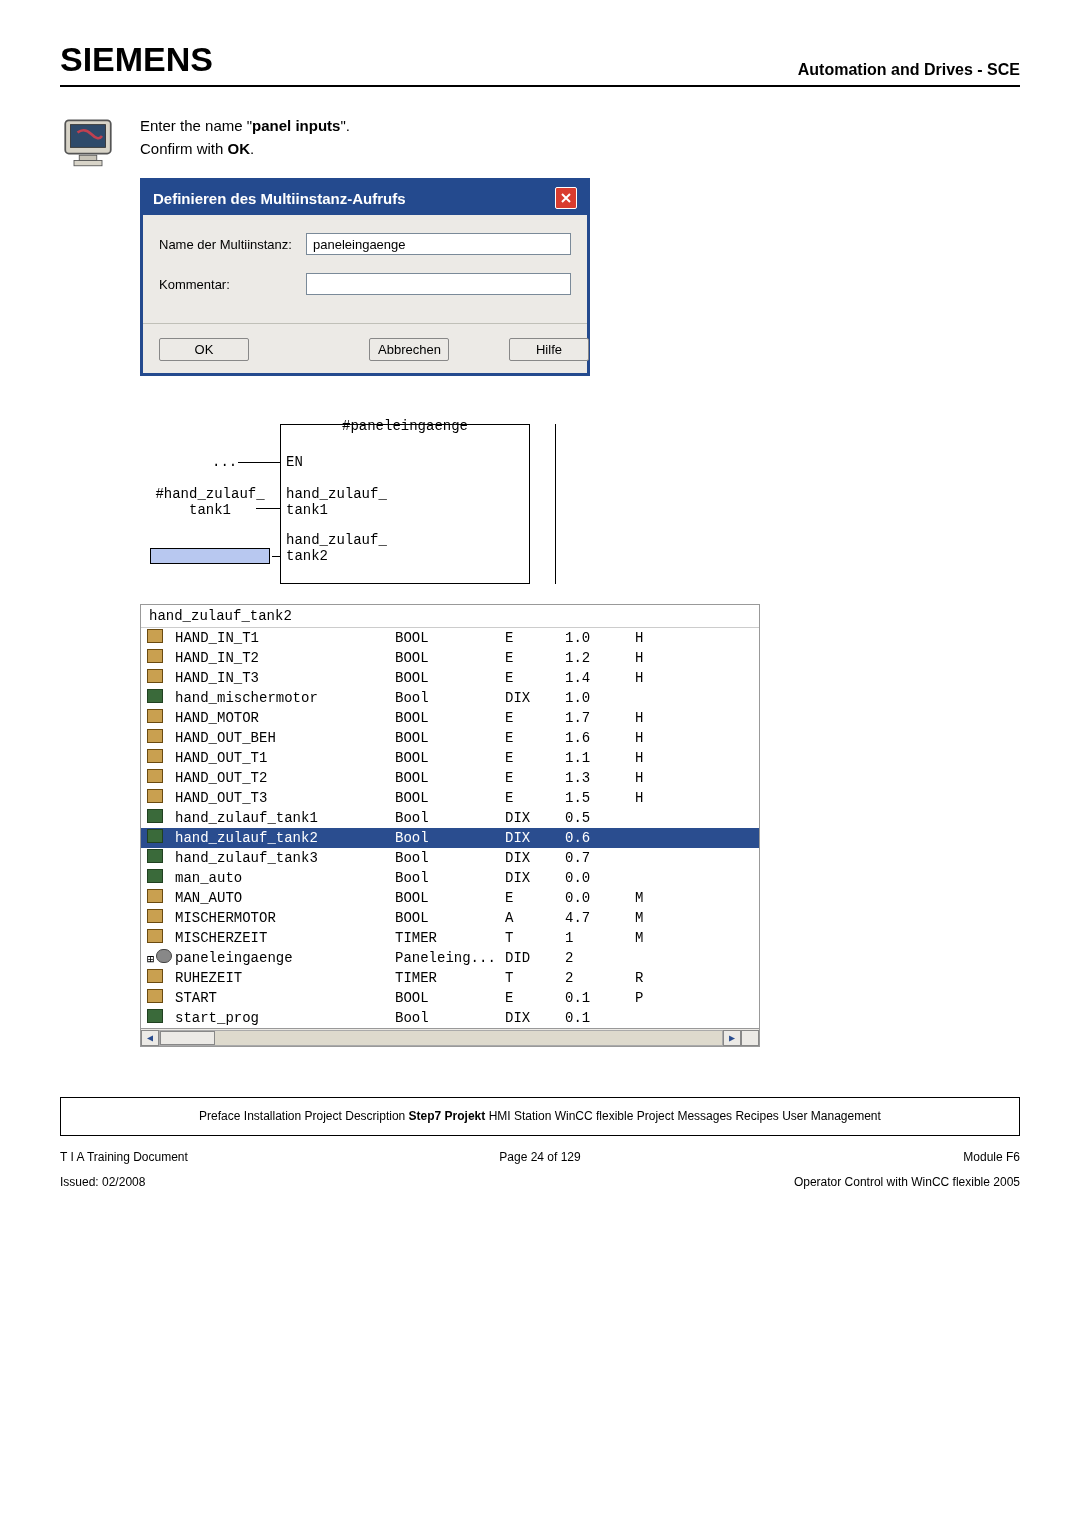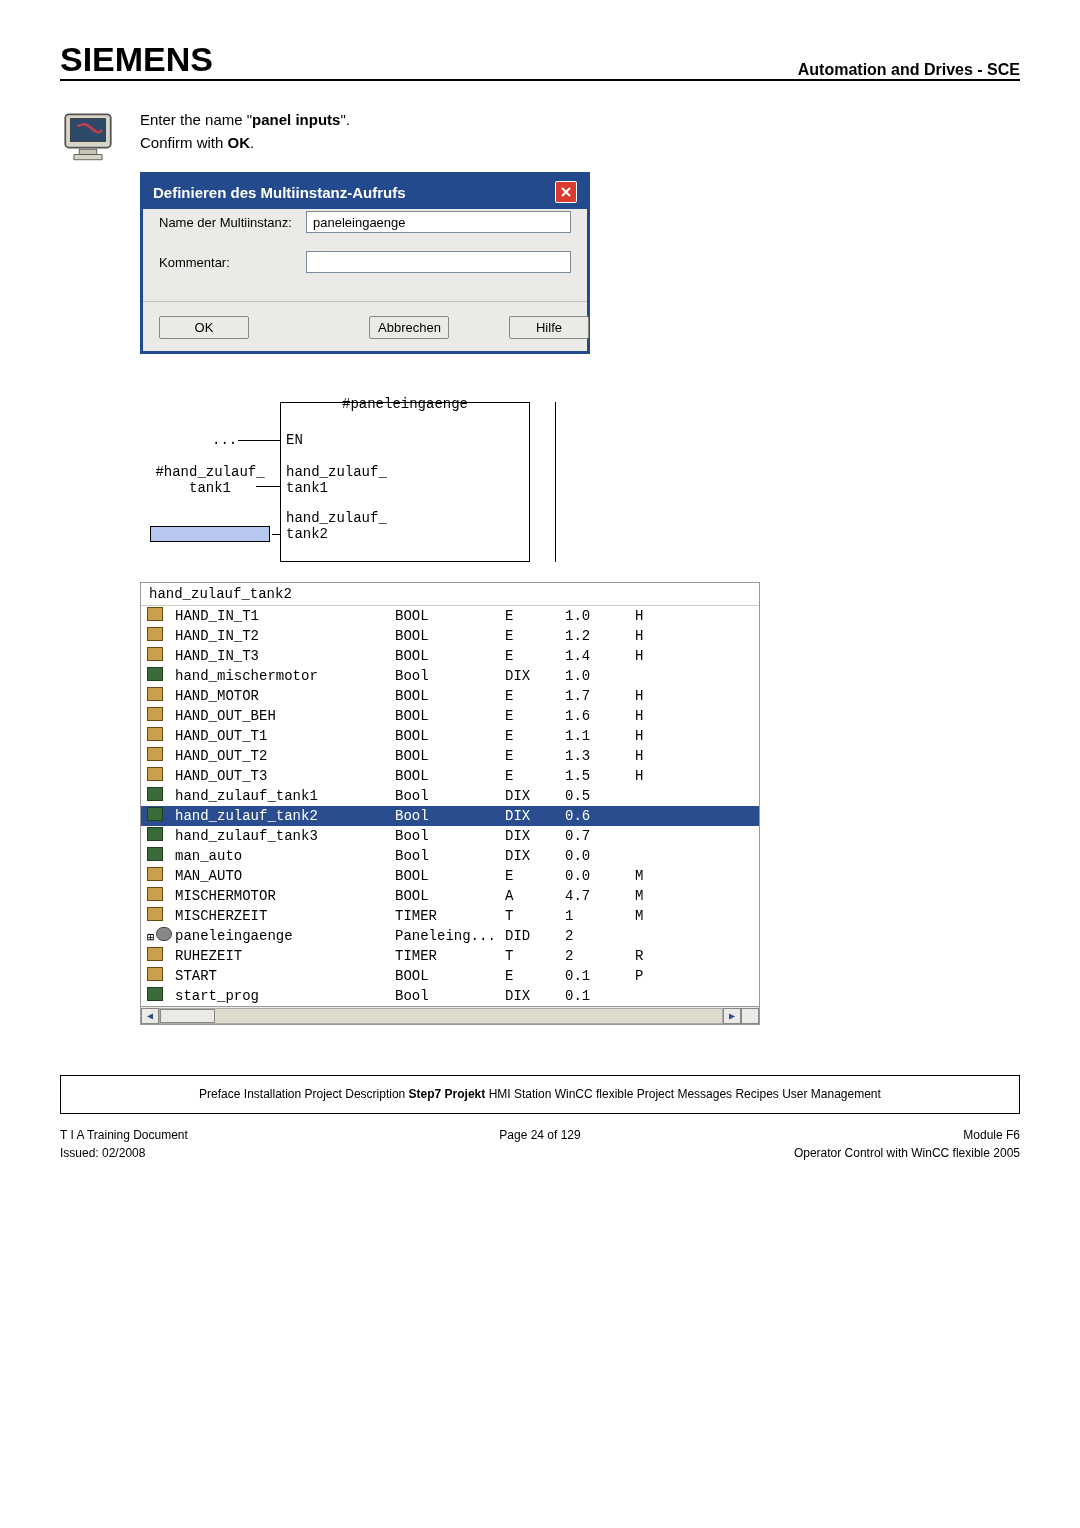--- a/index.html
+++ b/index.html
@@ -9,20 +9,21 @@
     color: #000;
     background: #fff;
     padding: 40px 60px;
     width: 1080px;
   }
   .header-row {
     display: flex;
     justify-content: space-between;
     align-items: flex-end;
     border-bottom: 2px solid #000;
+    padding-bottom: 6px;
     margin-bottom: 28px;
   }
   .siemens-logo {
     font-family: Arial, sans-serif;
     font-size: 34px;
     font-weight: 900;
     letter-spacing: 0px;
     color: #000;
   }
   .header-right {
@@ -66,21 +67,21 @@
     background: #d93c2f;
     color: #fff;
     border: 1px solid #fff;
     display: flex;
     align-items: center;
     justify-content: center;
     font-weight: bold;
     font-size: 14px;
     border-radius: 2px;
   }
-  .dlg-body { padding: 2px 16px 10px; }
+  .dlg-body { padding: 18px 16px 10px; }
   .dlg-row { display: flex; align-items: center; margin-bottom: 18px; gap: 12px; }
   .dlg-label { width: 135px; }
   .dlg-input {
     flex: 1;
     height: 22px;
     border: 1px solid #7a8a99;
     background: #fff;
     padding: 2px 6px;
     font-family: Tahoma, Arial, sans-serif;
     font-size: 13px;
@@ -261,21 +262,21 @@
     font-size: 12px;
     text-align: center;
     line-height: 1.4;
   }
   
   .doc-footer {
     margin-top: 14px;
     font-size: 12px;
     display: grid;
     grid-template-columns: 1fr 1fr 1fr;
-    row-gap: 4px;
+    row-gap: 11px;
   }
   .doc-footer .c { text-align: center; }
   .doc-footer .r { text-align: right; }
 </style>
 </head>
 <body>
 
 <div class="header-row">
   <div class="siemens-logo">SIEMENS</div>
   <div class="header-right">Automation and Drives - SCE</div>

